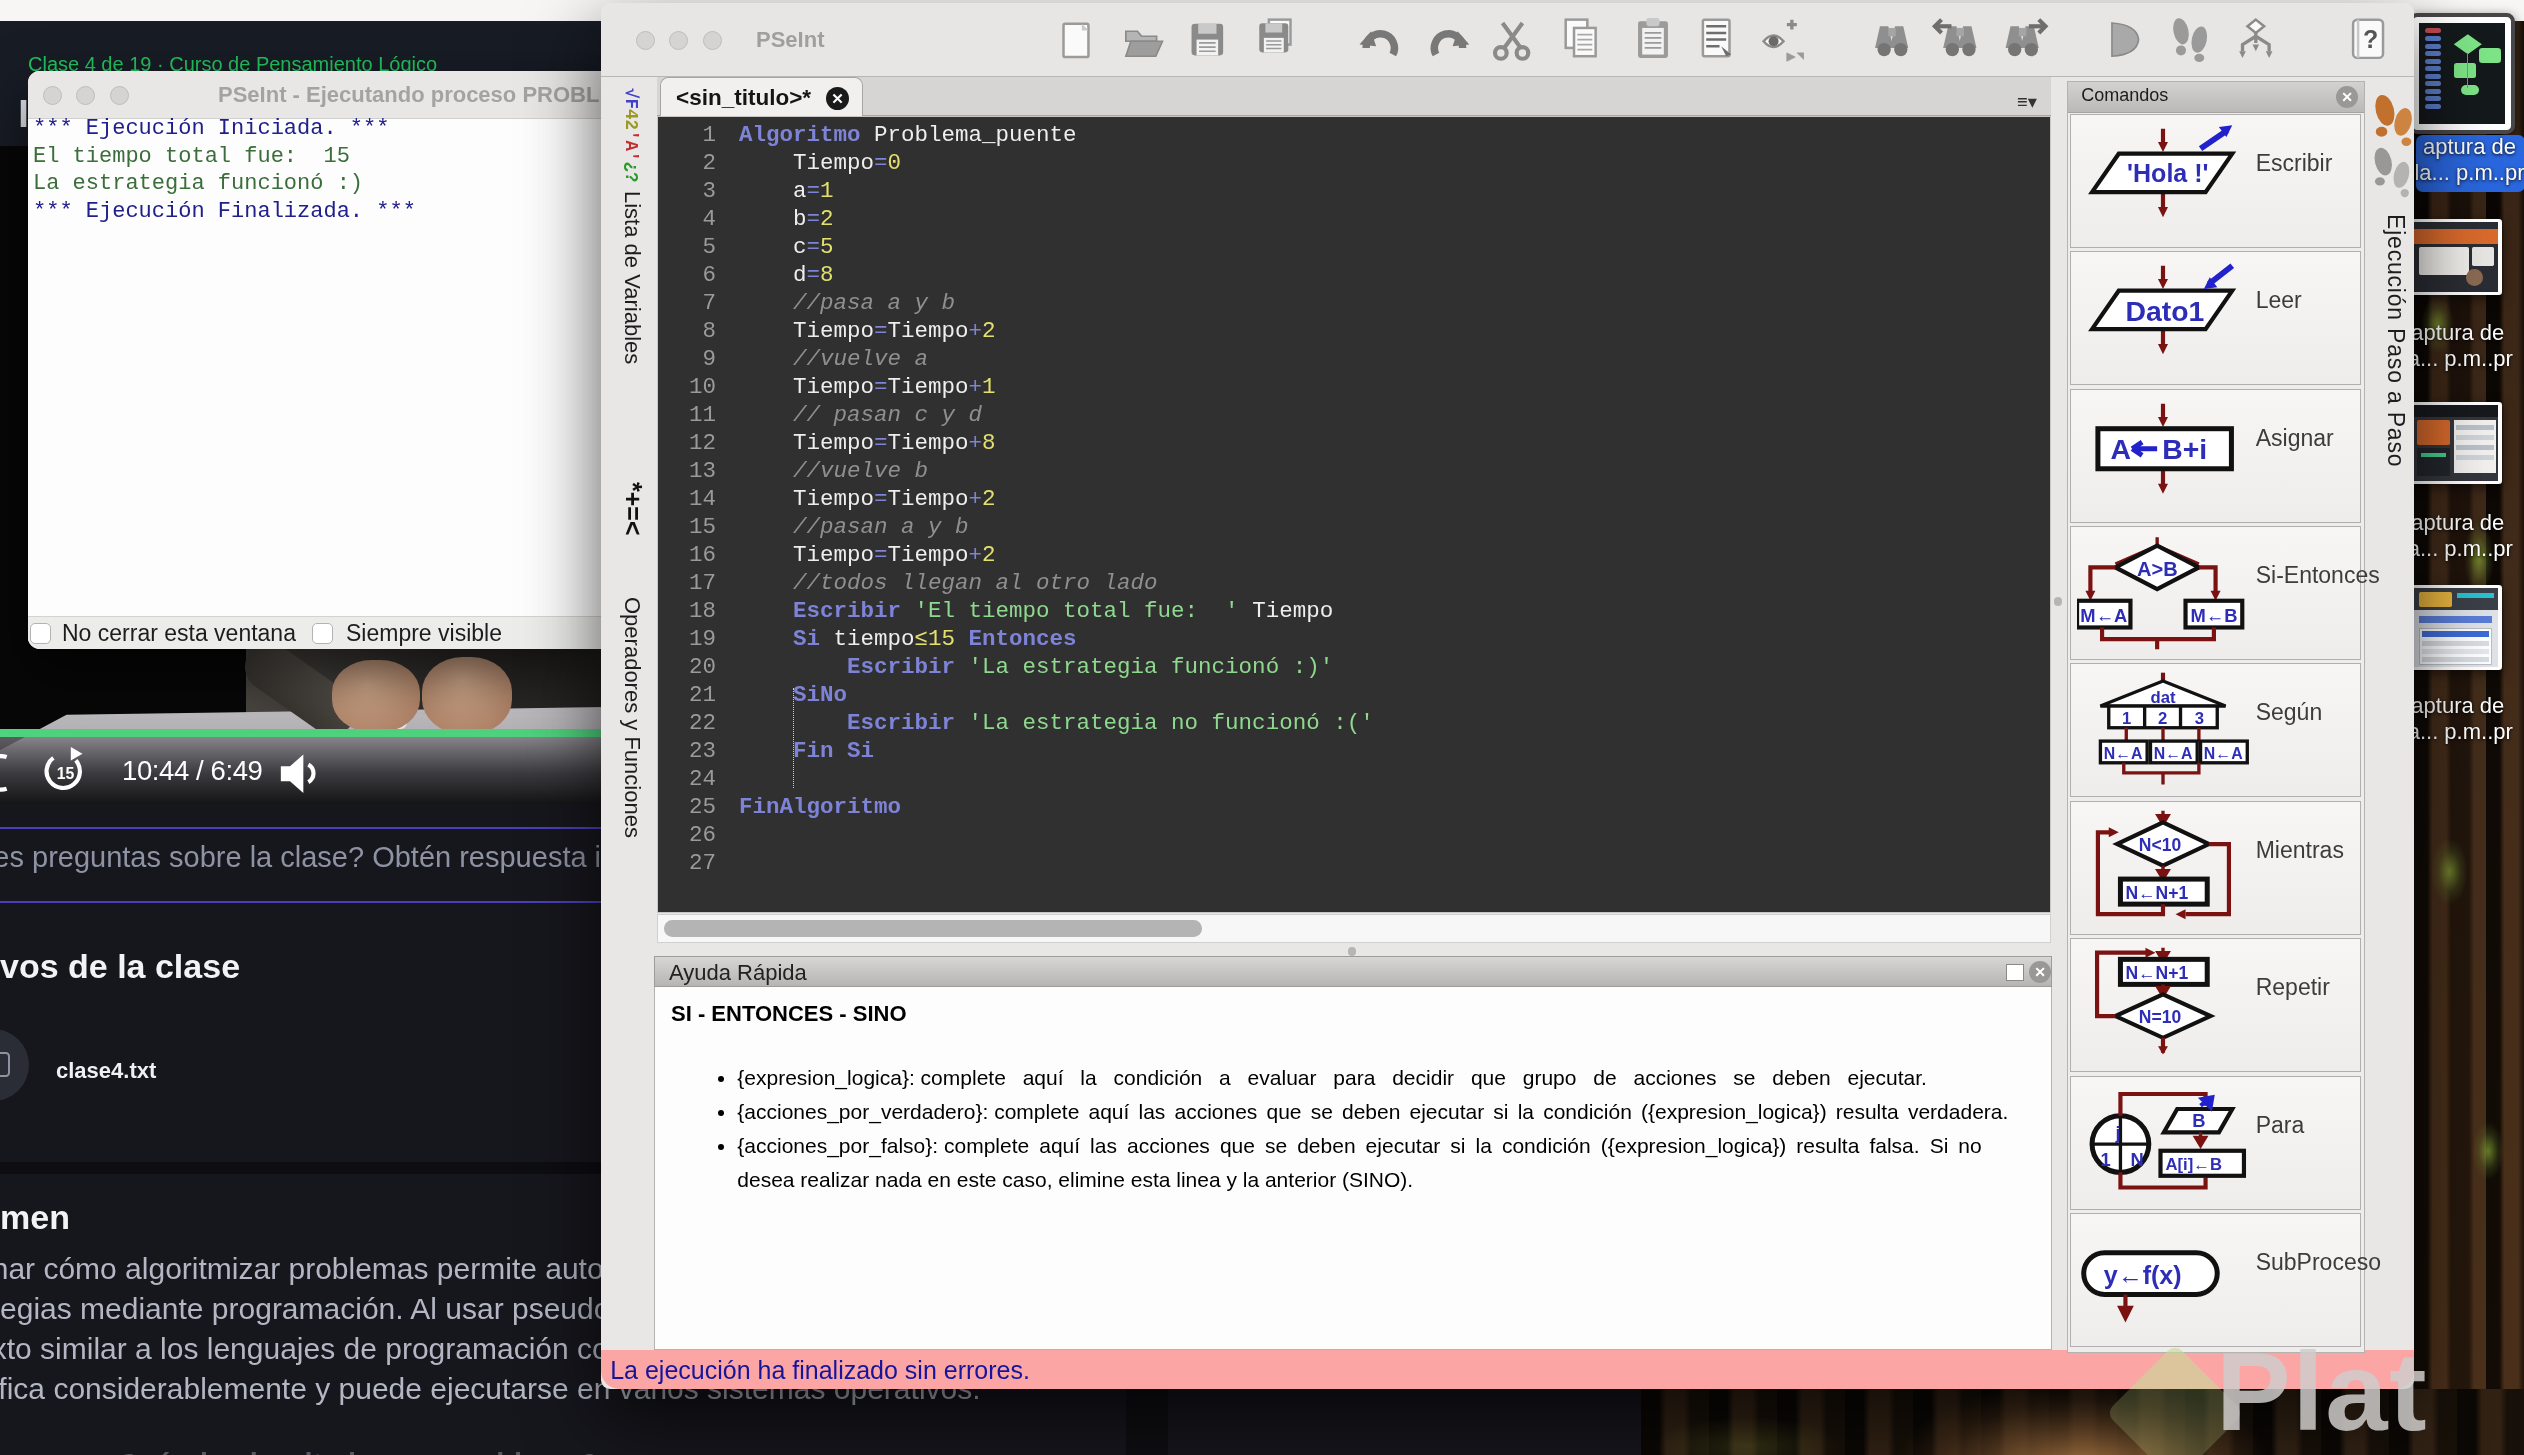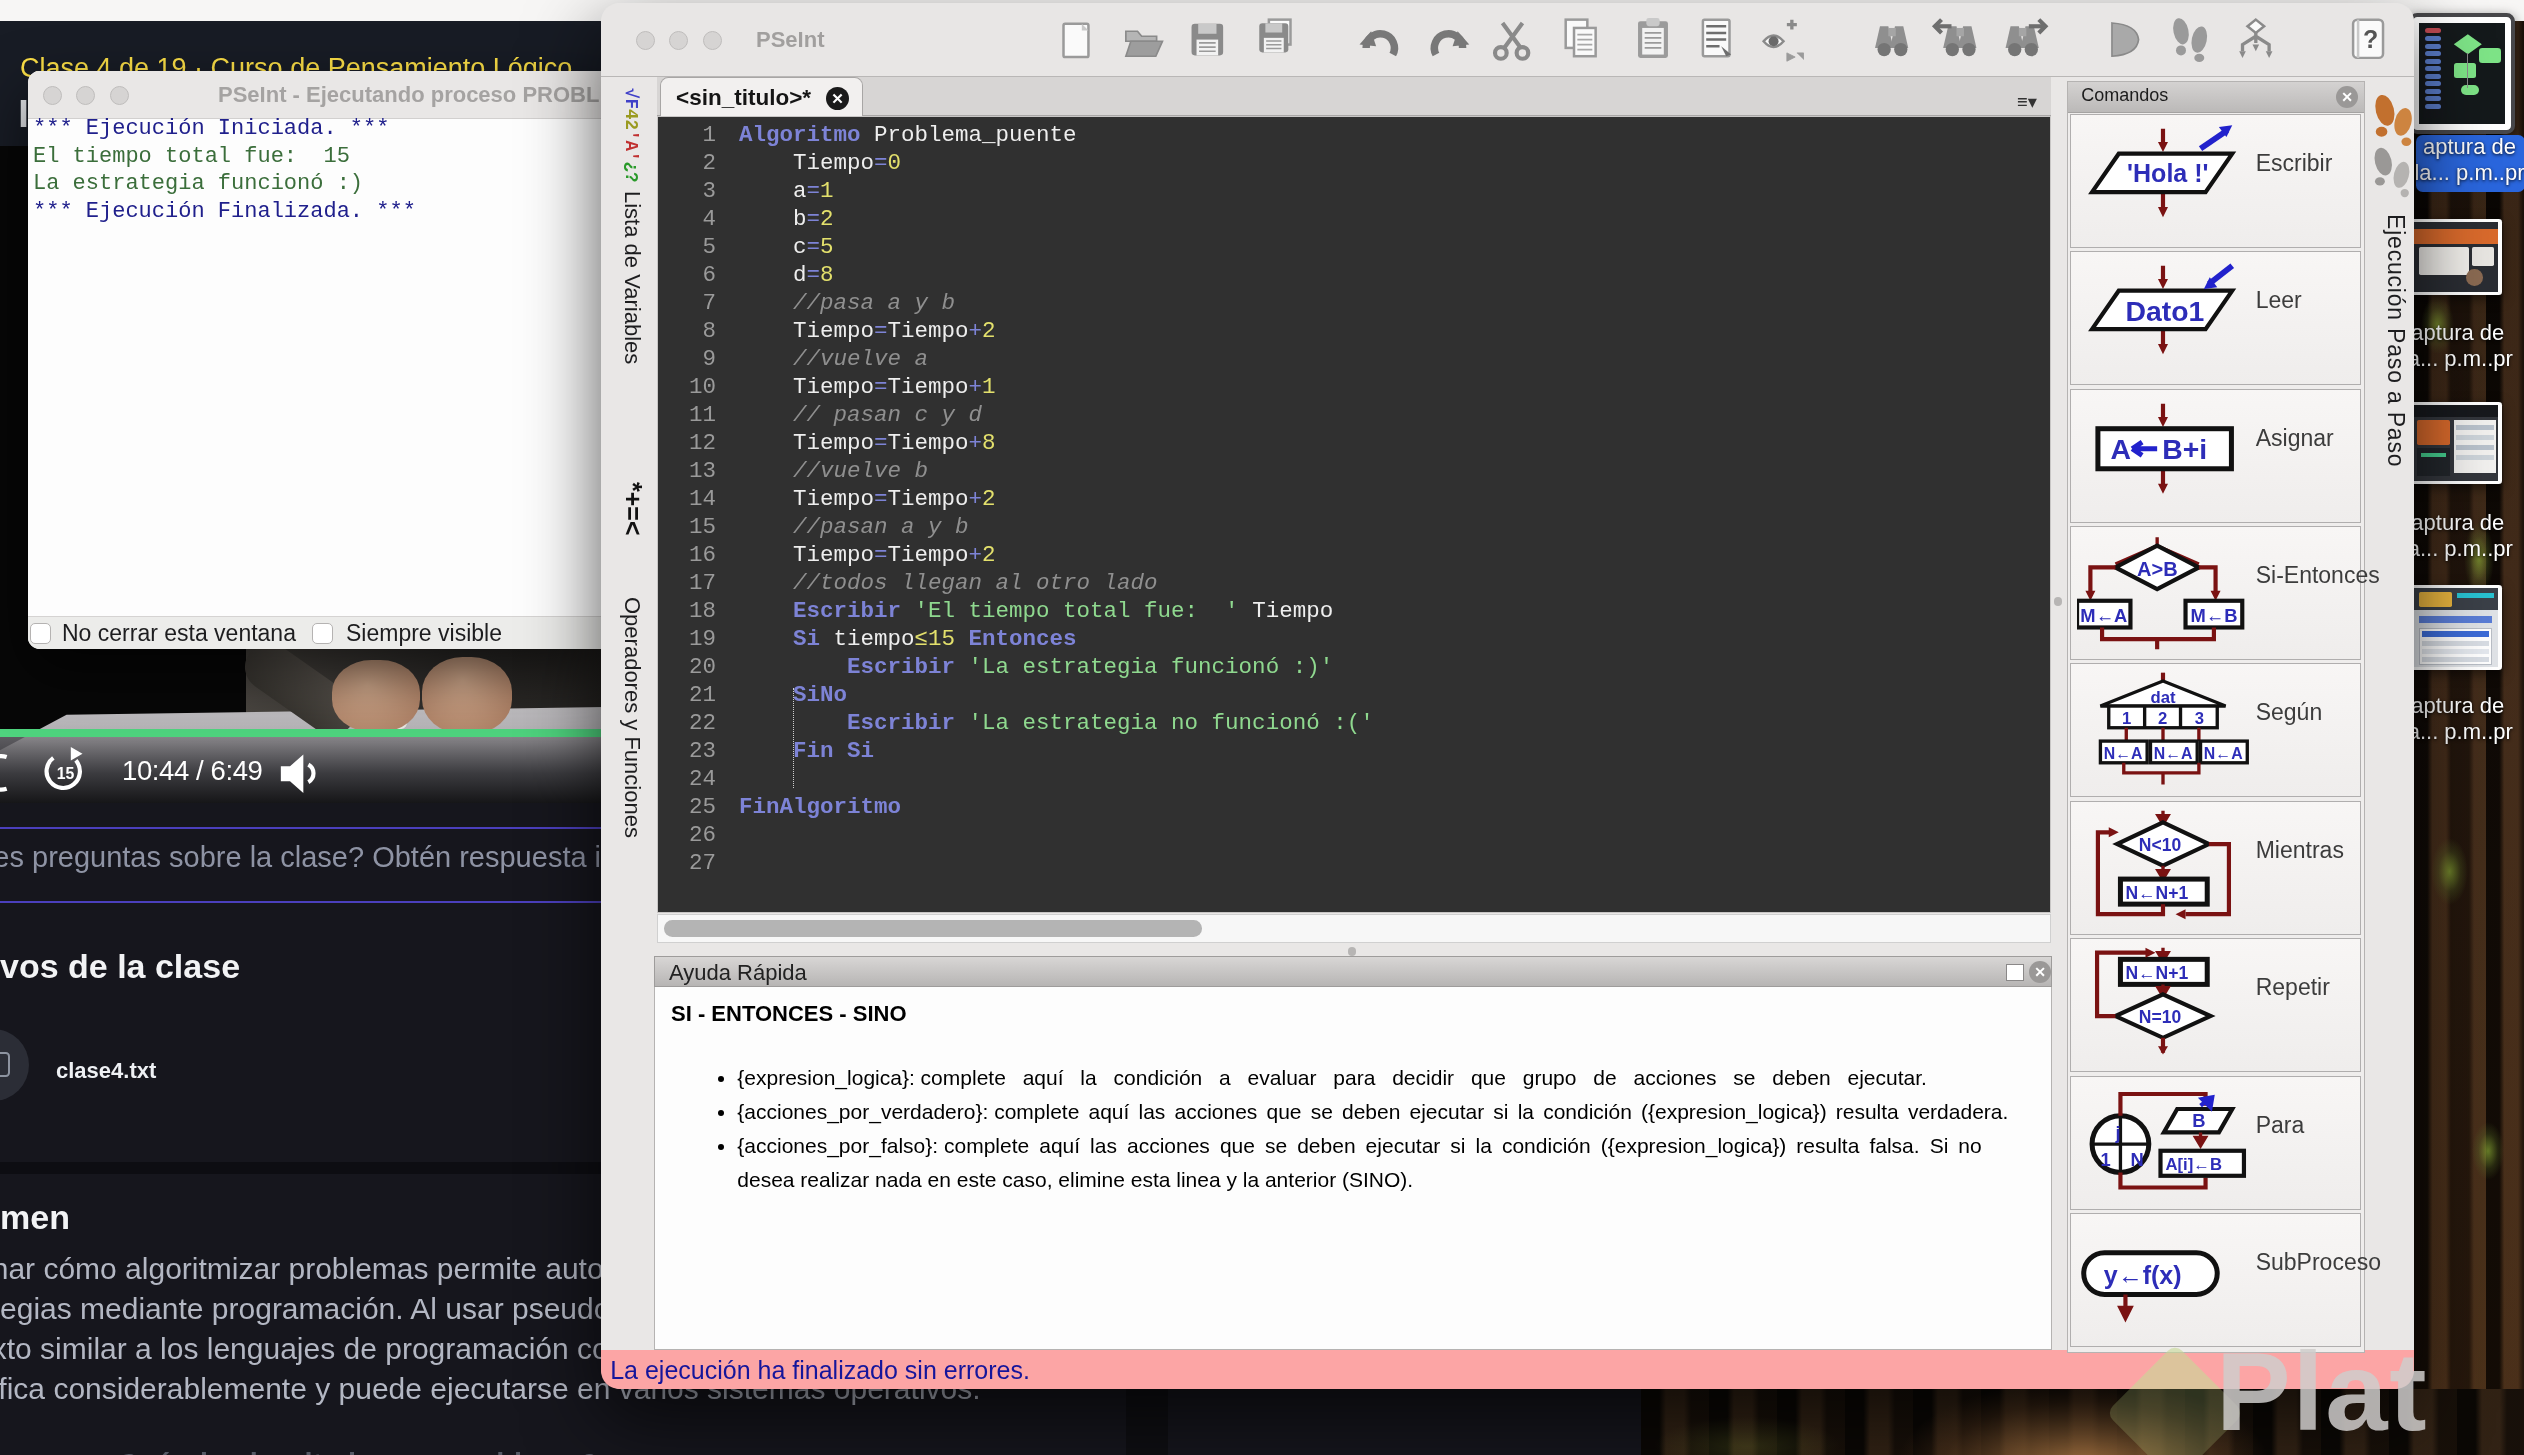--- a/index.html
+++ b/index.html
@@ -1,20 +1,20 @@
 <!DOCTYPE html>
 <html style="font-size:13.3px"><head><meta charset="utf-8">
 <style>
 *{margin:0;padding:0;box-sizing:border-box}
 html,body{width:2525px;height:1456px;overflow:hidden;background:#16161d;font-family:"Liberation Sans",sans-serif}
 .abs{position:absolute}
 #stage{position:relative;width:2525px;height:1456px;overflow:hidden}
 #menubar{left:0;top:0;width:2525px;height:21px;background:#f7f6f5}
 #navbar{left:0;top:21px;width:634px;height:125px;background:#181c25}
-#navtitle{left:20px;top:53px;font-size:27px;color:#fde047;white-space:nowrap}
+#navtitle{left:28px;top:53px;font-size:20px;color:#22c55e;white-space:nowrap}
 #wtitle{left:18.3px;top:93px;color:#e8eaee;font-size:38px;font-weight:bold}
 #video{left:0;top:146px;width:634px;height:591px;background:#070707}
 #torso{left:246px;top:649px;width:359px;height:83px;background:linear-gradient(90deg,#4a4641,#2e2c2a 55%,#262422)}
 #sleeve{left:238px;top:665px;width:125px;height:48px;background:linear-gradient(180deg,#56514b,#393631);border-radius:25px;transform:rotate(35deg)}
 #shirt{left:367px;top:714px;width:40px;height:16.7px;background:#e8e6e2;border-radius:6.7px;transform:rotate(-8deg)}
 #table{left:0;top:707px;width:605px;height:96px;background:linear-gradient(180deg,#c5c3c6,#7e7c80);clip-path:polygon(0 45%,11% 8%,100% 0,100% 100%,0 100%)}
 .hand{border-radius:45%}
 #greenbar{left:0;top:729px;width:605px;height:8.3px;background:#4fd37e}
 #controls{left:0;top:737px;width:605px;height:66px;background:linear-gradient(180deg,rgba(120,118,122,.72),rgba(52,52,56,.92) 55%,rgba(20,20,22,.98))}
 #timetxt{left:122px;top:755px;font-size:27.5px;color:#fff;white-space:nowrap;letter-spacing:-0.4px}
@@ -43,21 +43,21 @@
 .tin{width:100%;height:100%;position:relative;overflow:hidden;background:#23262b}
 .tlabel{position:absolute;color:#fff;font-size:22px;line-height:26px;text-align:center;text-shadow:0 0.8px 3.3px rgba(0,0,0,.95);white-space:nowrap}
 #console{left:28px;top:71px;width:587px;height:578px;border-radius:11.7px;background:#fdfdfd;box-shadow:0 23px 58px rgba(0,0,0,.6)}
 #ctitle{left:0;top:0;width:100%;height:48px;background:#e9e7e6;border-radius:11.7px 11.7px 0 0;border-bottom:0.8px solid #d2d0cf}
 .light{width:19px;height:19px;border-radius:50%;background:#d6d4d3;border:0.8px solid #bfbdbc;top:15px}
 #ctext{left:5px;top:44px;font-family:"Liberation Mono",monospace;font-size:22px;line-height:27.5px;white-space:pre}
 #ctext i,pre i{font-style:normal}
 #cchecks{left:0;top:545px;width:100%;height:33px;background:#ececea;border-top:0.8px solid #d5d3d2;border-radius:0 0 11.7px 11.7px}
 .cb{width:21px;height:21px;background:#fff;border:0.8px solid #b5b3b2;border-radius:5px;top:5.8px}
 .cbl{font-size:23px;color:#1d1d1f;top:3.3px;white-space:nowrap}
-#main{left:601px;top:3.3px;width:1813px;height:1386px;border-radius:21px;background:#e9e7e6;box-shadow:0 29px 75px rgba(0,0,0,.65)}
+#main{left:601px;top:3.3px;width:1813px;height:1386px;border-radius:9px;background:#e9e7e6;box-shadow:0 29px 75px rgba(0,0,0,.65)}
 #mtitle{left:0;top:0;width:100%;height:74px;background:#e8e6e5;border-bottom:0.8px solid #b9b7b6;border-radius:18.3px 18.3px 0 0}
 #mname{left:155px;top:24px;font-size:22px;font-weight:bold;color:#a19f9e}
 #tabbar{left:56px;top:74px;width:1394px;height:39px;background:#d7d5d4;border-bottom:0.8px solid #a9a7a6}
 #tab{left:59px;top:74px;width:203px;height:39px;background:#f2f0ef;border:0.8px solid #a8a6a5;border-bottom:none;border-radius:8.3px 8.3px 0 0}
 #tabname{left:15px;top:6.7px;font-size:22.5px;font-weight:bold;color:#151515}
 #tabclose{left:165px;top:8.3px;width:23px;height:23px;border-radius:50%;background:#1a1a1a;color:#fff;font-size:15px;font-weight:bold;text-align:center;line-height:23px}
 #tabmenu{left:1416px;top:88px;width:22px;height:15px;color:#333;font-size:18.3px}
 #editor{left:56px;top:113px;width:1394px;height:797px;background:#303030;border:1.7px solid #c8c6c5}
 #nums{left:58px;top:118px;width:57px;text-align:right;color:#9a9a9a}
 #code{left:138px;top:118px;color:#eeeeee}

